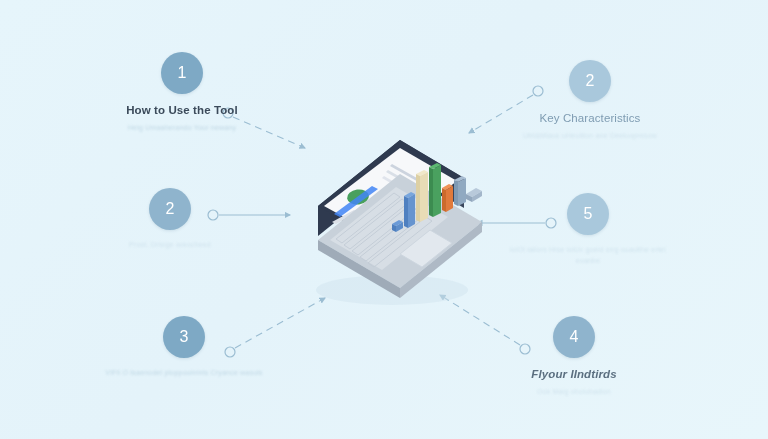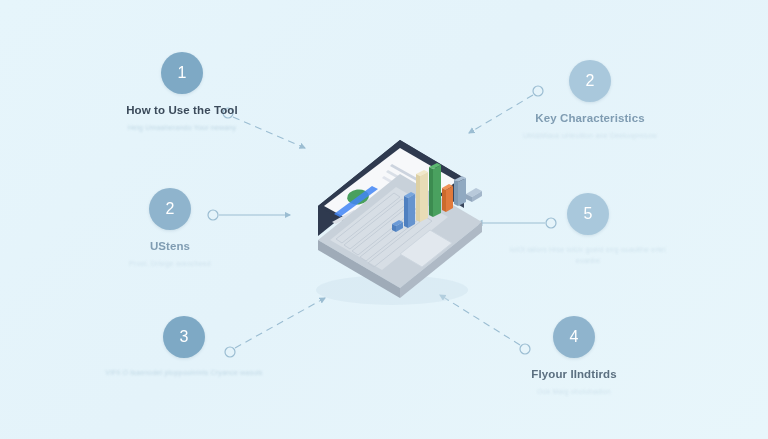--- a/index.html
+++ b/index.html
@@ -29,22 +29,22 @@
     margin:0 auto 10px auto;
     box-shadow:0 1px 3px rgba(90,130,155,.18);
   }
   .badge.pale { background:#a9c8dc; }
   .badge.mid  { background:#8fb4cd; }
 
   .n-title {
     font-size:11.5px; font-weight:700; color:#3b4a5a;
     letter-spacing:.1px; line-height:1.2; margin-bottom:5px;
   }
-  .n-title.faint  { color:#7f9cb2; font-weight:700; }
-  .n-title.italic { color:#5b6f80; }
+  .n-title.faint  { color:#7f9cb2; font-weight:400; }
+  .n-title.italic { font-style:italic; color:#5b6f80; }
 
   .n-sub {
     font-size:7px; line-height:1.5; color:#b9d2e0;
     filter:blur(1.05px); opacity:.85; letter-spacing:.2px;
     padding:0 16px;
   }
   .n-sub.faint { color:#cbdfea; }
 
   
   #laptop { position:absolute; left:296px; top:118px; width:190px; height:192px; }
@@ -194,21 +194,20 @@
   </div>
 
   <div class="node right" style="left:490px; top:60px;">
     <div class="badge pale">2</div>
     <div class="n-title faint">Key Characteristics</div>
     <div class="n-sub faint">Ulili&amp;Miaus uHeuition ane Deeiuopresow</div>
   </div>
 
   <div class="node left" style="left:70px; top:188px;">
     <div class="badge mid">2</div>
-    <div class="n-title faint">UStens</div>
     <div class="n-sub faint">Prost, Drisige areocheed</div>
   </div>
 
   <div class="node right" style="left:488px; top:193px;">
     <div class="badge pale">5</div>
     <div class="n-sub faint">lolOl iallors Hrse lolUx goeid srrg ouaulthe ertel eoanbe</div>
   </div>
 
   <div class="node left" style="left:84px; top:316px;">
     <div class="badge">3</div>

